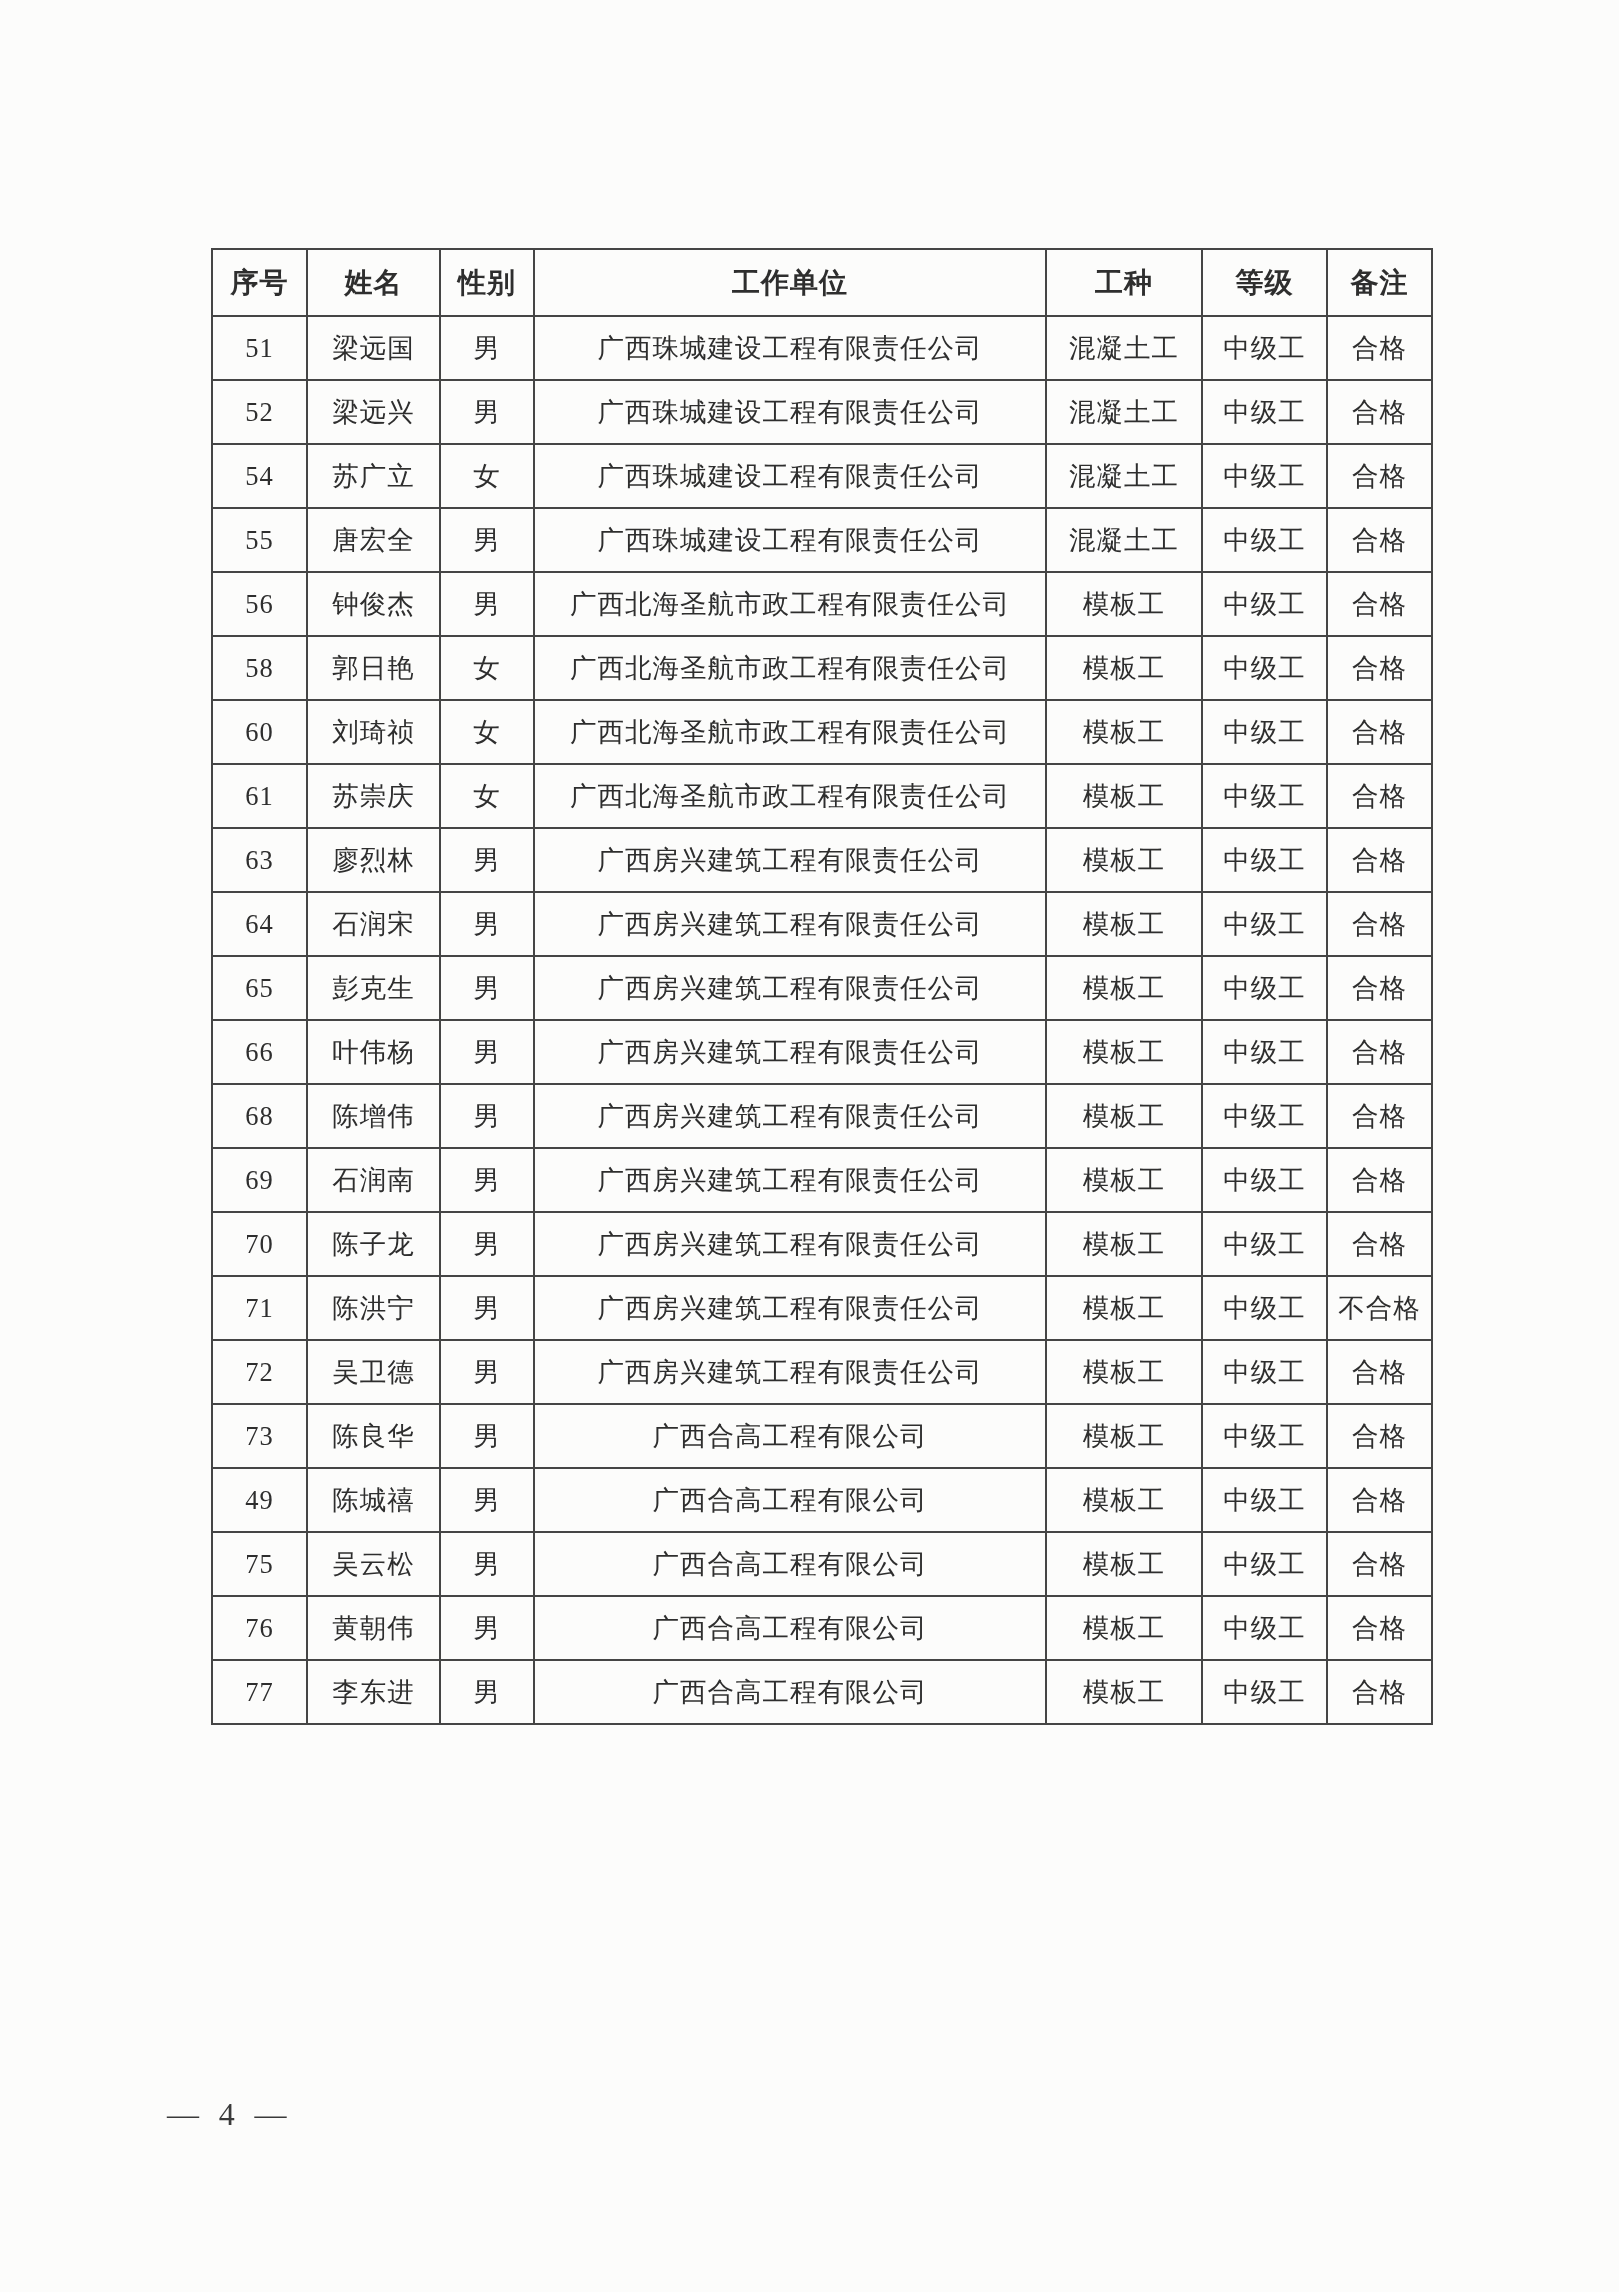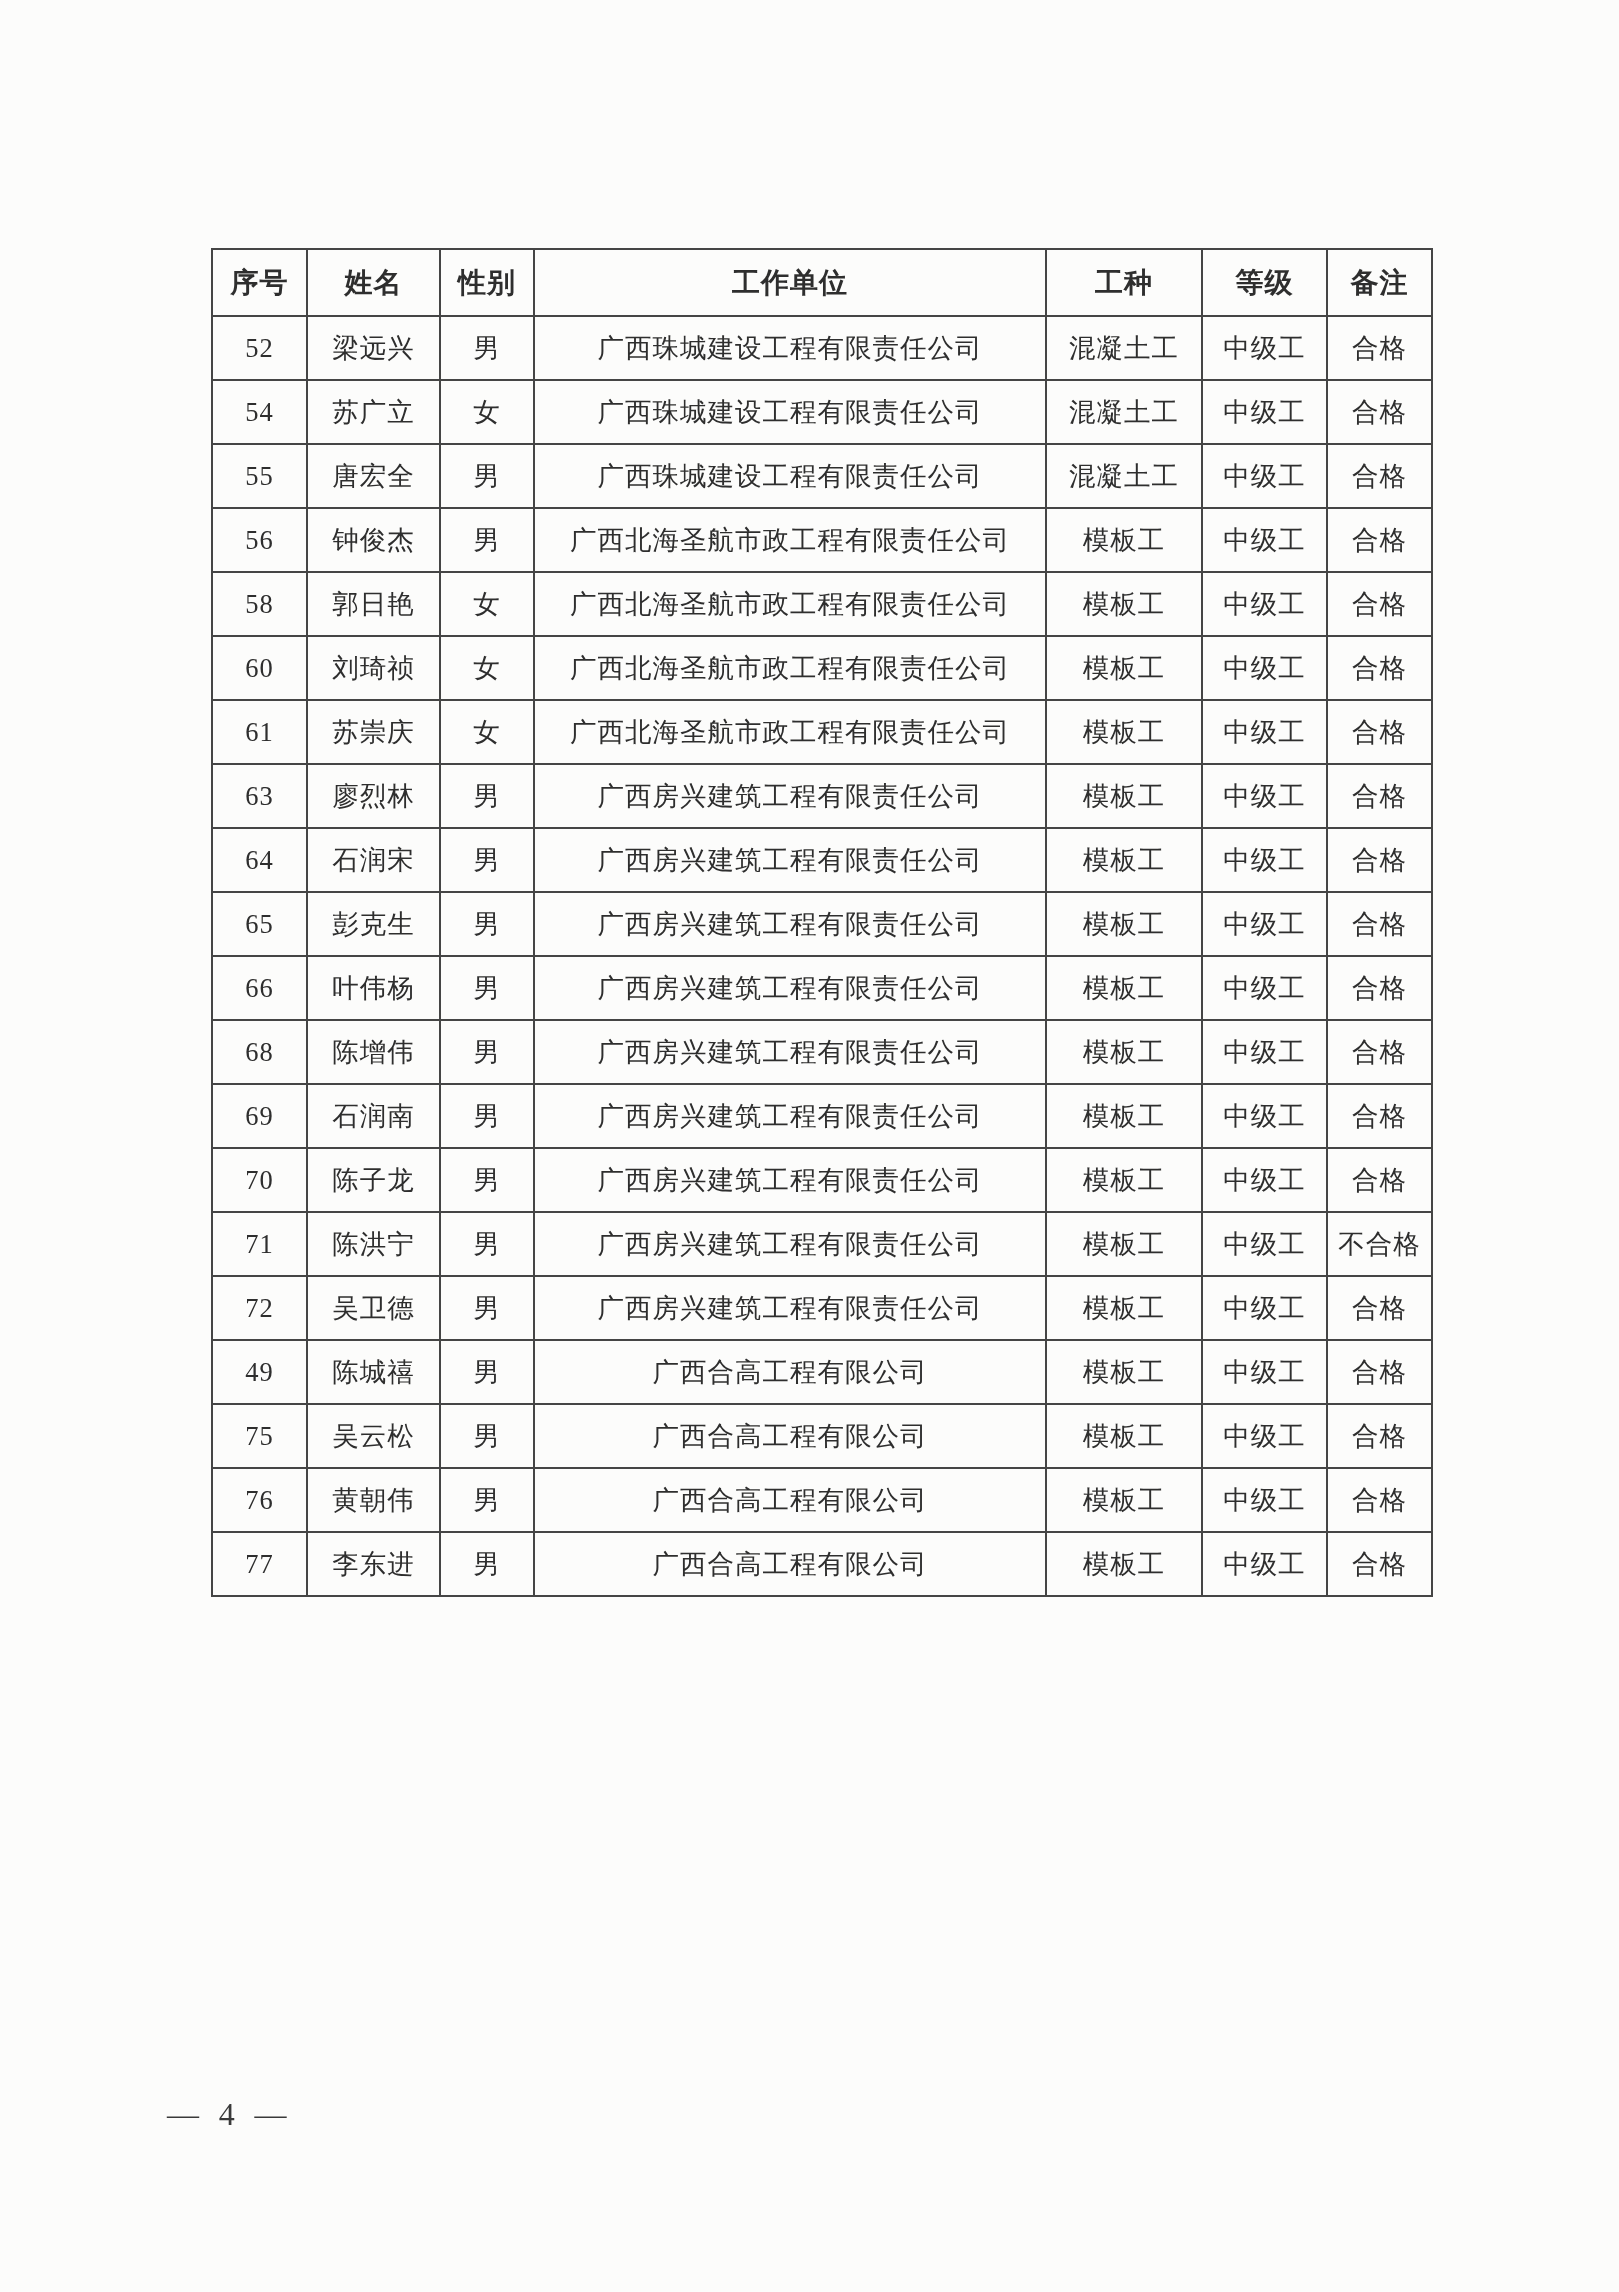--- a/index.html
+++ b/index.html
@@ -83,20 +83,29 @@
         <th>姓名</th>
         <th>性别</th>
         <th>工作单位</th>
         <th>工种</th>
         <th>等级</th>
         <th>备注</th>
       </tr>
     </thead>
     <tbody>
         <tr>
+          <td>51</td>
+          <td>梁远国</td>
+          <td>男</td>
+          <td>广西珠城建设工程有限责任公司</td>
+          <td>混凝土工</td>
+          <td>中级工</td>
+          <td>合格</td>
+        </tr>
+        <tr>
           <td>52</td>
           <td>梁远兴</td>
           <td>男</td>
           <td>广西珠城建设工程有限责任公司</td>
           <td>混凝土工</td>
           <td>中级工</td>
           <td>合格</td>
         </tr>
         <tr>
           <td>54</td>
@@ -227,20 +236,29 @@
         <tr>
           <td>72</td>
           <td>吴卫德</td>
           <td>男</td>
           <td>广西房兴建筑工程有限责任公司</td>
           <td>模板工</td>
           <td>中级工</td>
           <td>合格</td>
         </tr>
         <tr>
+          <td>73</td>
+          <td>陈良华</td>
+          <td>男</td>
+          <td>广西合高工程有限公司</td>
+          <td>模板工</td>
+          <td>中级工</td>
+          <td>合格</td>
+        </tr>
+        <tr>
           <td>49</td>
           <td>陈城禧</td>
           <td>男</td>
           <td>广西合高工程有限公司</td>
           <td>模板工</td>
           <td>中级工</td>
           <td>合格</td>
         </tr>
         <tr>
           <td>75</td>

